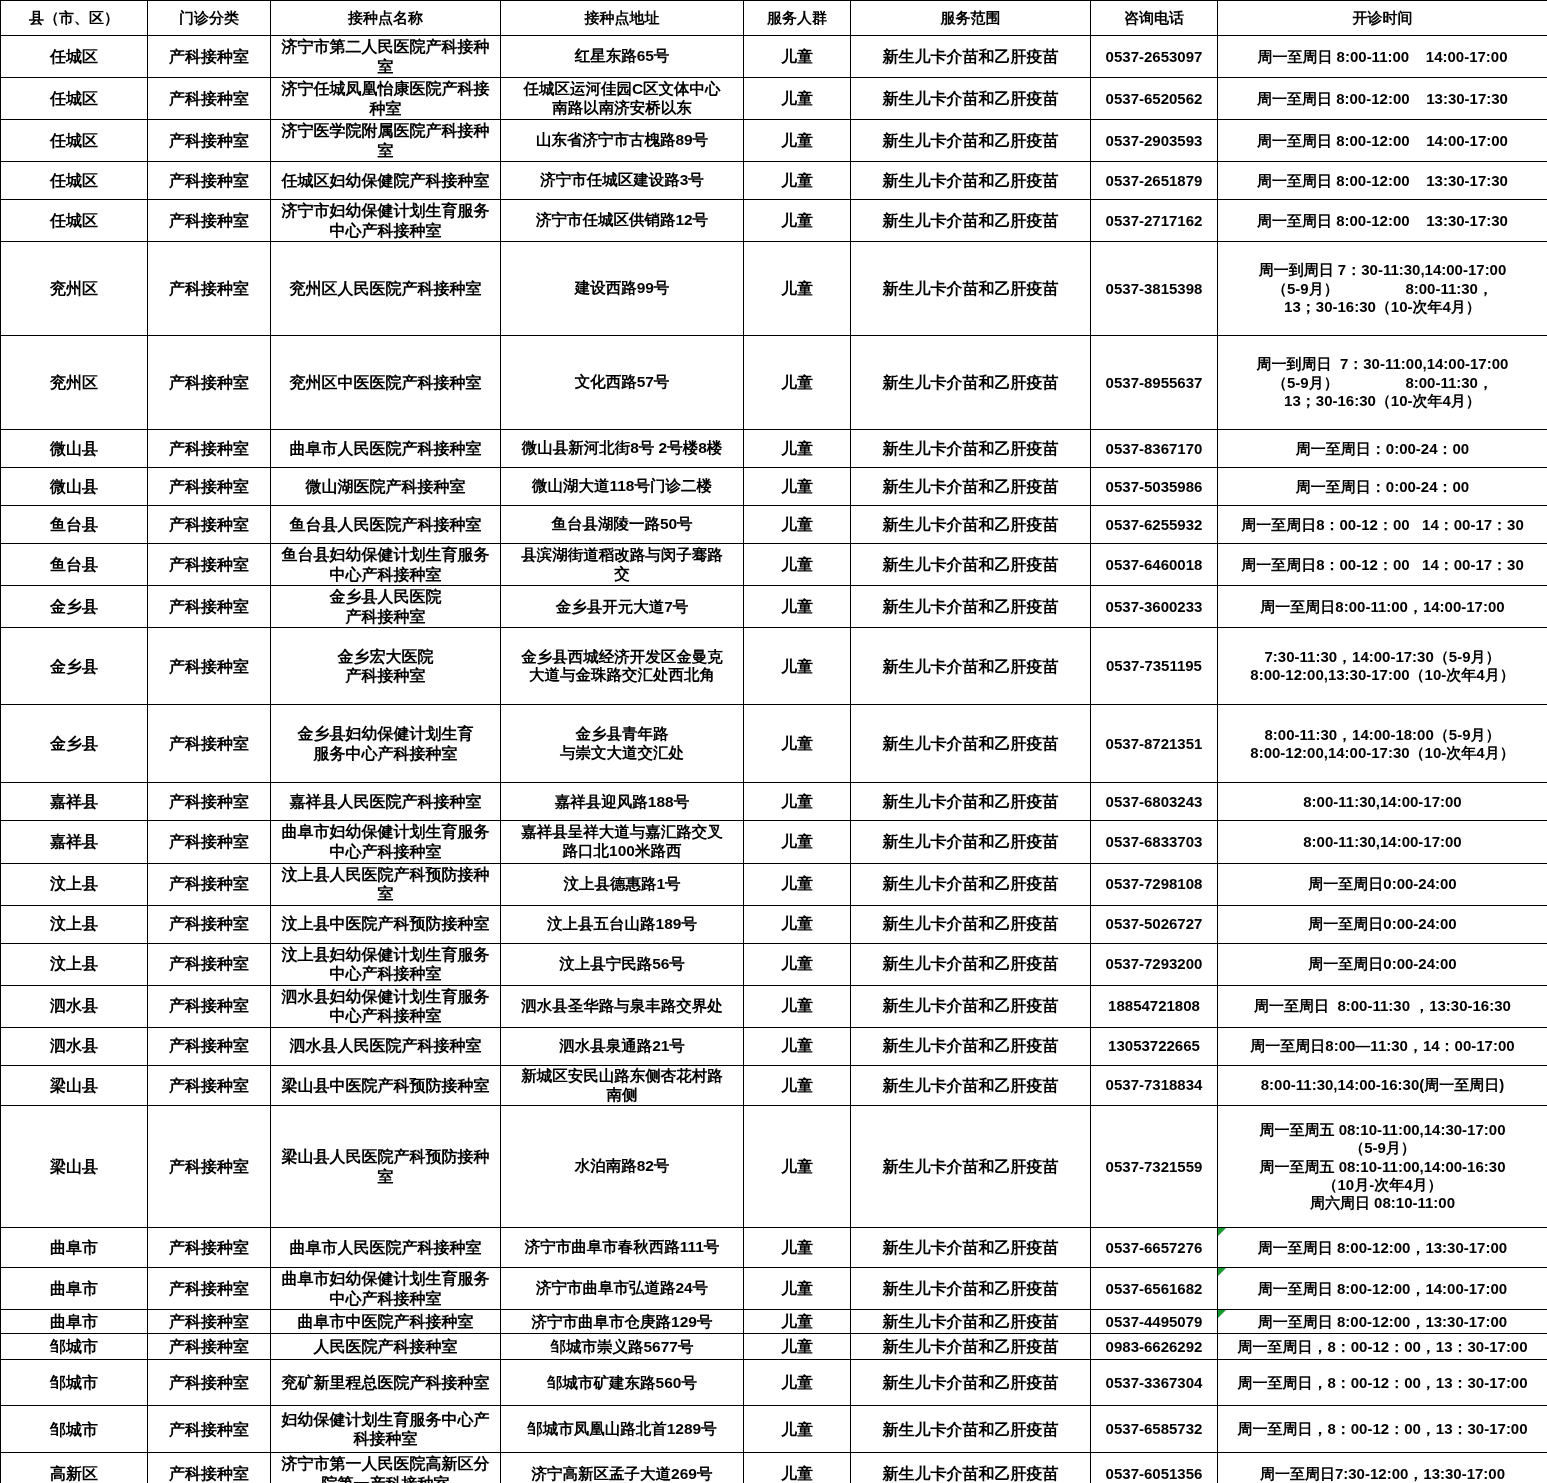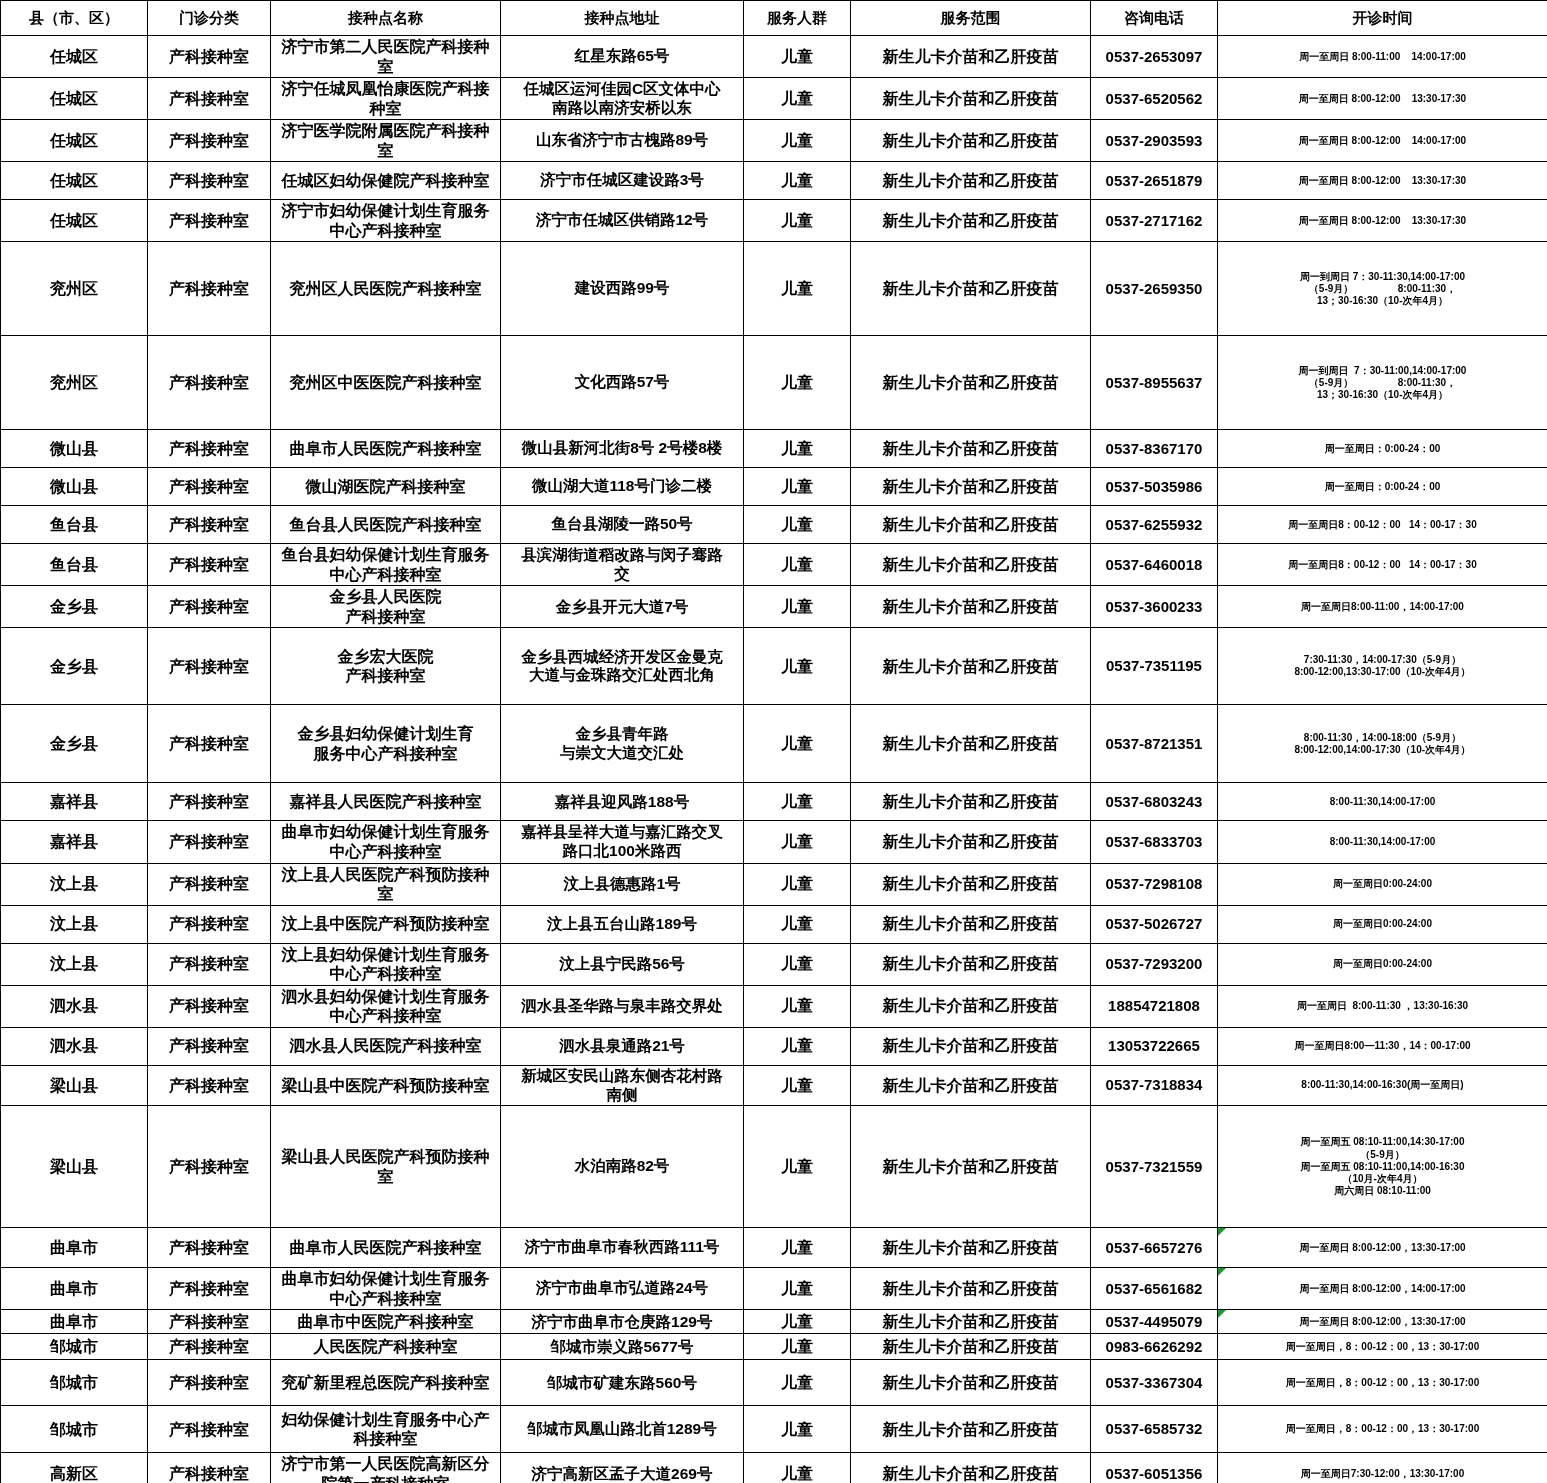--- a/index.html
+++ b/index.html
@@ -4,21 +4,21 @@
 <style>
   html,body{margin:0;padding:0;background:#ffffff;}
   body{font-family:"Liberation Sans","DejaVu Sans",sans-serif;color:#000;}
   table{border-collapse:collapse;table-layout:fixed;width:1547px;font-weight:bold;}
   th,td{border:1px solid #000;text-align:center;vertical-align:middle;
         padding:1px 3px;box-sizing:border-box;white-space:pre-wrap;
         line-height:1.22;font-size:16px;overflow:hidden;position:relative;}
   thead tr{height:22px;}
   thead th{font-size:15px;padding:8px 2px;}
   td:nth-child(7){font-size:15px;margin-left:40px;}              
-  td:nth-child(8){font-size:10px;}              
+  td:nth-child(8){font-size:15px;}              
   td:nth-child(4){font-size:15.5px;padding:1px 18px;}
   
   tbody tr{height:38px;}
   tbody tr:nth-child(6),tbody tr:nth-child(7){height:94px;}
   tbody tr:nth-child(13){height:77px;}
   tbody tr:nth-child(14){height:78px;}
   tbody tr:nth-child(23){height:122px;}
   tbody tr:nth-child(24),tbody tr:nth-child(25){height:40px;}
   tbody tr:nth-child(26){height:24px;}
   tbody tr:nth-child(27){height:26px;}
@@ -108,21 +108,21 @@
         <td>0537-2717162</td>
         <td>周一至周日 8:00-12:00    13:30-17:30</td>
       </tr>
       <tr>
         <td>兖州区</td>
         <td>产科接种室</td>
         <td>兖州区人民医院产科接种室</td>
         <td>建设西路99号</td>
         <td>儿童</td>
         <td>新生儿卡介苗和乙肝疫苗</td>
-        <td>0537-2659350</td>
+        <td>0537-3815398</td>
         <td>周一到周日 7：30-11:30,14:00-17:00
 （5-9月）                8:00-11:30，
 13；30-16:30（10-次年4月）</td>
       </tr>
       <tr>
         <td>兖州区</td>
         <td>产科接种室</td>
         <td>兖州区中医医院产科接种室</td>
         <td>文化西路57号</td>
         <td>儿童</td>

